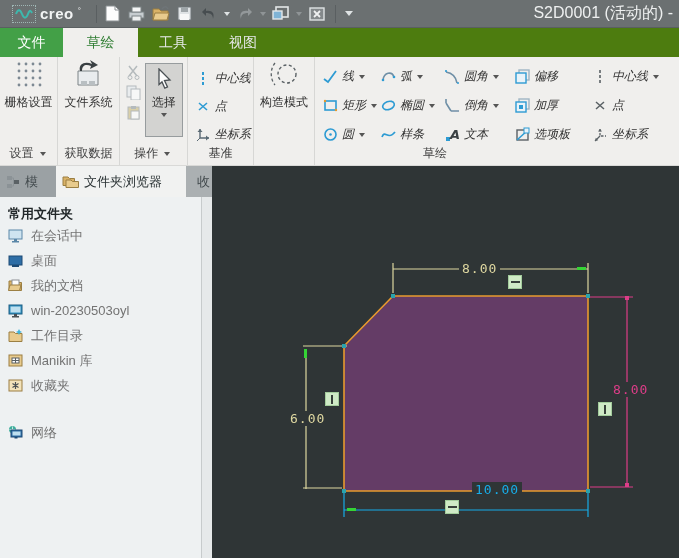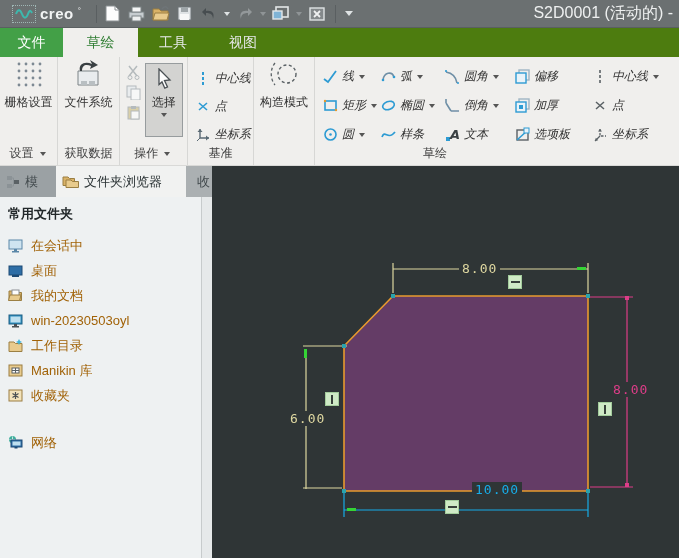--- a/index.html
+++ b/index.html
@@ -56,22 +56,22 @@
   
   .content{position:absolute;left:0;top:166px;width:679px;height:392px;display:flex;}
   .panel{position:relative;width:212px;height:100%;background:#eef1f2;flex:0 0 212px;}
   .panel-tabs{height:31px;background:#9ba1a4;display:flex;overflow:hidden;}
   .ptab{display:flex;align-items:center;gap:5px;padding:0 6px;font-size:13px;color:#434b4e;
     white-space:nowrap;overflow:hidden;}
   .ptab.t1{width:44px;flex:0 0 44px;}
   .ptab.active{background:#f1f2f1;color:#2b3335;width:118px;flex:0 0 118px;}
   .ptab.t3{flex:1;background:#abb0b2;}
   .panel-body{padding:8px 0 0 8px;}
-  .panel-header{font-size:13px;font-weight:bold;color:#22282a;margin-bottom:10px;}
-  .pitem{display:flex;align-items:center;gap:8px;height:25px;font-size:13px;color:#a16207;cursor:default;}
+  .panel-header{font-size:13px;font-weight:bold;color:#22282a;}
+  .pitem{display:flex;align-items:center;gap:8px;height:25px;font-size:13px;color:#737373;cursor:default;}
   .pitem.network{margin-top:22px;}
   .panel-scroll{position:absolute;right:0;top:31px;width:10px;height:calc(100% - 31px);
     background:#e6e9ea;border-left:1px solid #c7cbcc;}
 
   
   .canvas{position:relative;width:467px;height:392px;background:#2f3536;overflow:hidden;}
   .dim{position:absolute;font-family:"DejaVu Sans Mono","Liberation Mono",monospace;
     font-size:13px;letter-spacing:1px;background:#2f3536;padding:0 3px;line-height:15px;cursor:default;}
   .dim.khaki{color:#ded7a0;}
   .dim.cyan{color:#17ace8;}

